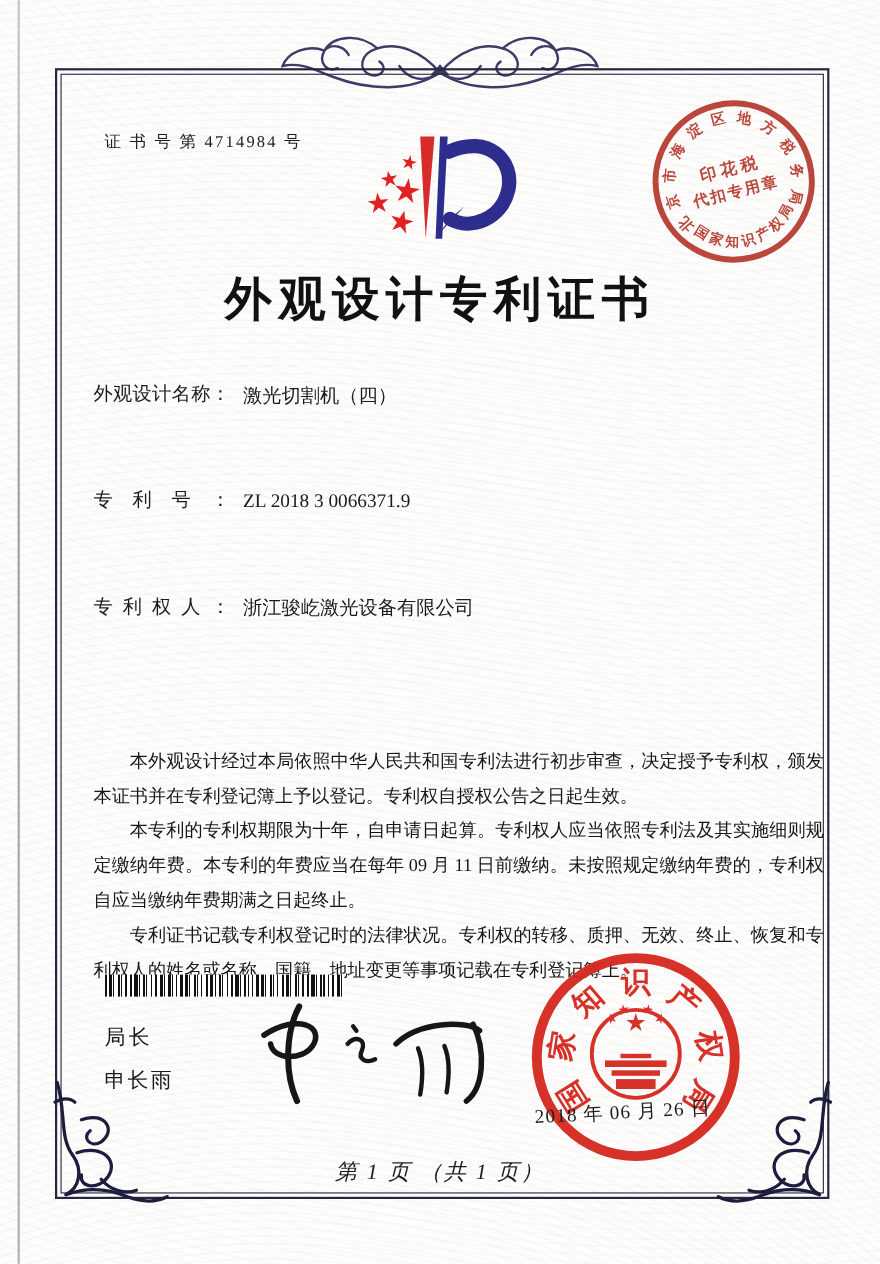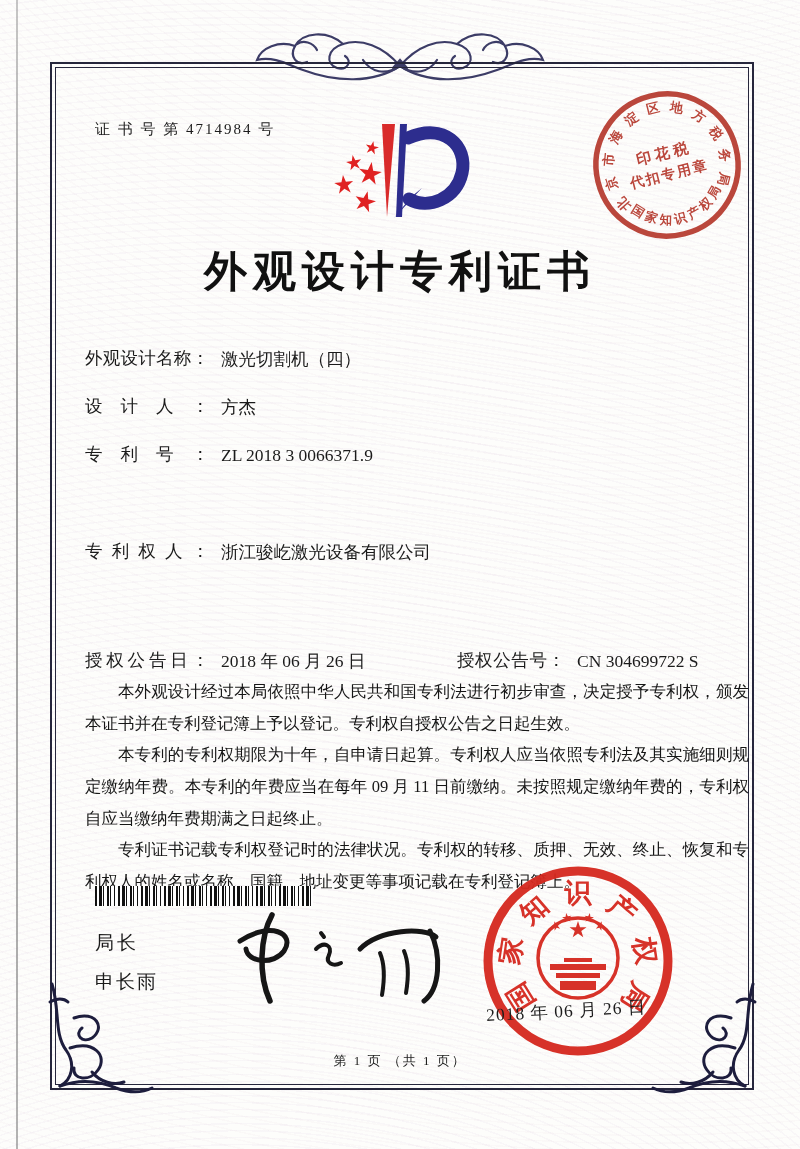--- a/index.html
+++ b/index.html
@@ -49,21 +49,21 @@
   .sig-title{ position:absolute; left:95px; top:930px; font-size:19px; color:#1a1a1a; letter-spacing:3px;}
   .sig-name { position:absolute; left:95px; top:969px; font-size:19px; color:#1a1a1a; letter-spacing:2px;}
   .signature-svg{ position:absolute; left:212px; top:903px; }
   
   .tax-stamp{ position:absolute; left:582px; top:80px; width:170px; height:170px;
               transform:rotate(-14deg); opacity:.92; }
   .office-stamp{ position:absolute; left:472px; top:866px; width:215px; height:200px; opacity:.95; }
   .stamp-date{ position:absolute; left:14px; top:132px; width:190px; font-size:17.5px;
                color:#111; letter-spacing:1px; transform:rotate(-3deg); white-space:nowrap; }
   .footer{ position:absolute; left:0; top:1052px; width:100%; text-align:center;
-           font-size:13px; letter-spacing:2px; color:#1c1c1c; }
+           font-size:20px; letter-spacing:2px; color:#1c1c1c;font-style:italic; }
   .ornament-top{ position:absolute; left:243px; top:20px; }
   .corner-bl{ position:absolute; left:40px; top:982px; }
   .corner-br{ position:absolute; left:640px; top:982px; transform:scale(-1,1); }
   .logo{ position:absolute; left:316px; top:96px; }
   svg text{ font-family:"Liberation Serif","DejaVu Serif",serif; }
 </style>
 </head>
 <body>
 
 <div class="page">
@@ -158,34 +158,25 @@
     <polygon points="84,28 91,28 86,121 80,121" fill="#2d2d8e"></polygon>
     <path d="M92,42 C128,26 152,50 146,77 C140,103 112,114 93,103" fill="none" stroke="#2d2d8e" stroke-width="13" stroke-linecap="round"></path>
     <polygon points="95,101 106,92 78,122" fill="#2d2d8e"></polygon>
   </svg>
 
   <div class="title">外观设计专利证书</div>
 
   <div class="field-row" style="top:346px">
     <span class="flabel">外观设计名称：</span><span class="fvalue fvalue-short">激光切割机（四）</span>
   </div>
-  <div class="field-row" style="top:394px">
-    <span class="flabel">设计人：</span><span class="fvalue fvalue-short">方杰</span>
-  </div>
   <div class="field-row" style="top:442px">
     <span class="flabel">专利号：</span><span class="fvalue fvalue-short">ZL 2018 3 0066371.9</span>
   </div>
   <div class="field-row" style="top:539px">
     <span class="flabel">专利权人：</span><span class="fvalue fvalue-short">浙江骏屹激光设备有限公司</span>
-  </div>
-  <div class="field-row" style="top:648px">
-    <span class="flabel">授权公告日：</span><span class="fvalue fvalue-short">2018 年 06 月 26 日</span>
-    <span class="grant-pair2">
-      <span class="flabel">授权公告号：</span><span class="fvalue fvalue-short">CN 304699722 S</span>
-    </span>
   </div>
 
   <div class="paragraphs">
     <p>本外观设计经过本局依照中华人民共和国专利法进行初步审查，决定授予专利权，颁发本证书并在专利登记簿上予以登记。专利权自授权公告之日起生效。</p>
     <p>本专利的专利权期限为十年，自申请日起算。专利权人应当依照专利法及其实施细则规定缴纳年费。本专利的年费应当在每年 09 月 11 日前缴纳。未按照规定缴纳年费的，专利权自应当缴纳年费期满之日起终止。</p>
     <p>专利证书记载专利权登记时的法律状况。专利权的转移、质押、无效、终止、恢复和专利权人的姓名或名称、国籍、地址变更等事项记载在专利登记簿上。</p>
   </div>
 
   <div class="barcode"></div>
 

